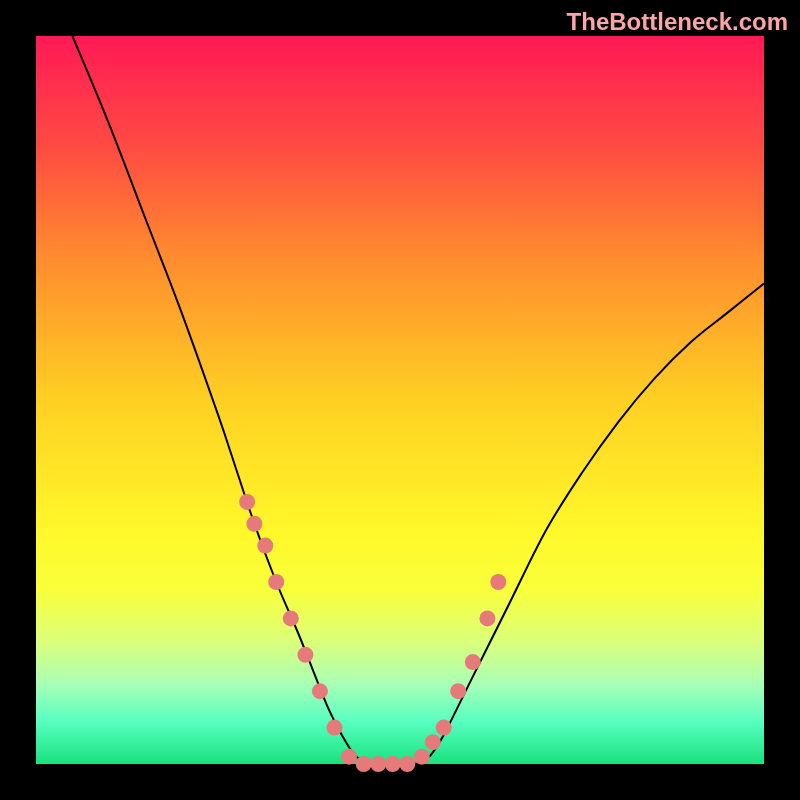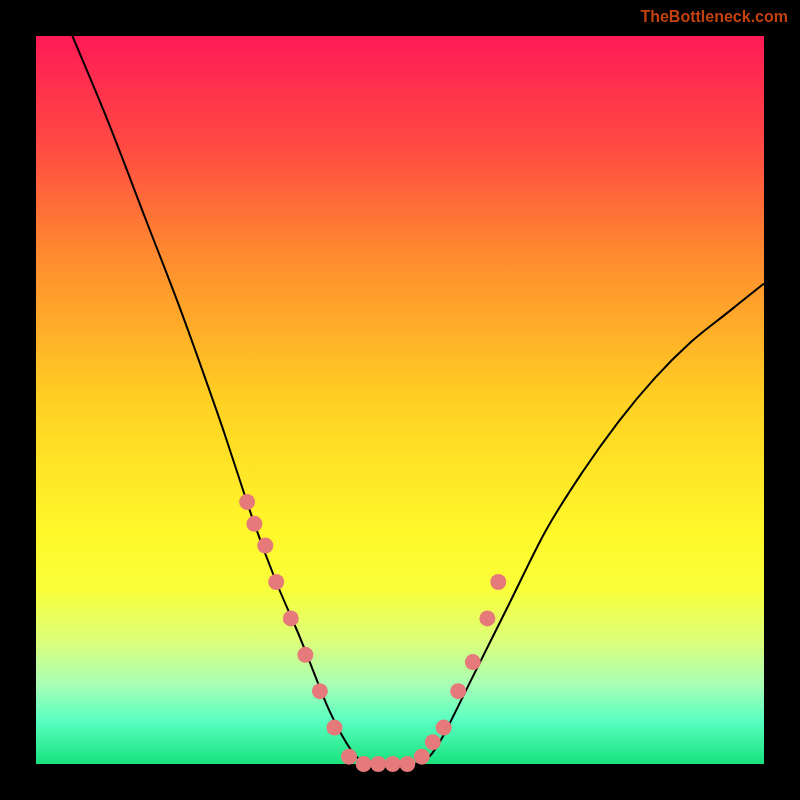--- a/index.html
+++ b/index.html
@@ -26,22 +26,22 @@
       #f9ff3a 76%,
       #dcff79 83%,
       #a9ffb5 89%,
       #5affc1 94%,
       #18e27e 100%);
   }
   .watermark {
     position: absolute;
     top: 8px;
     right: 12px;
-    color: #c2410c;
-    font-size: 16px;
+    color: #fca5a5;
+    font-size: 24px;
     font-weight: 600;
   }
   svg.overlay {
     position: absolute;
     left: 0;
     top: 0;
     width: 728px;
     height: 728px;
     overflow: visible;
   }

